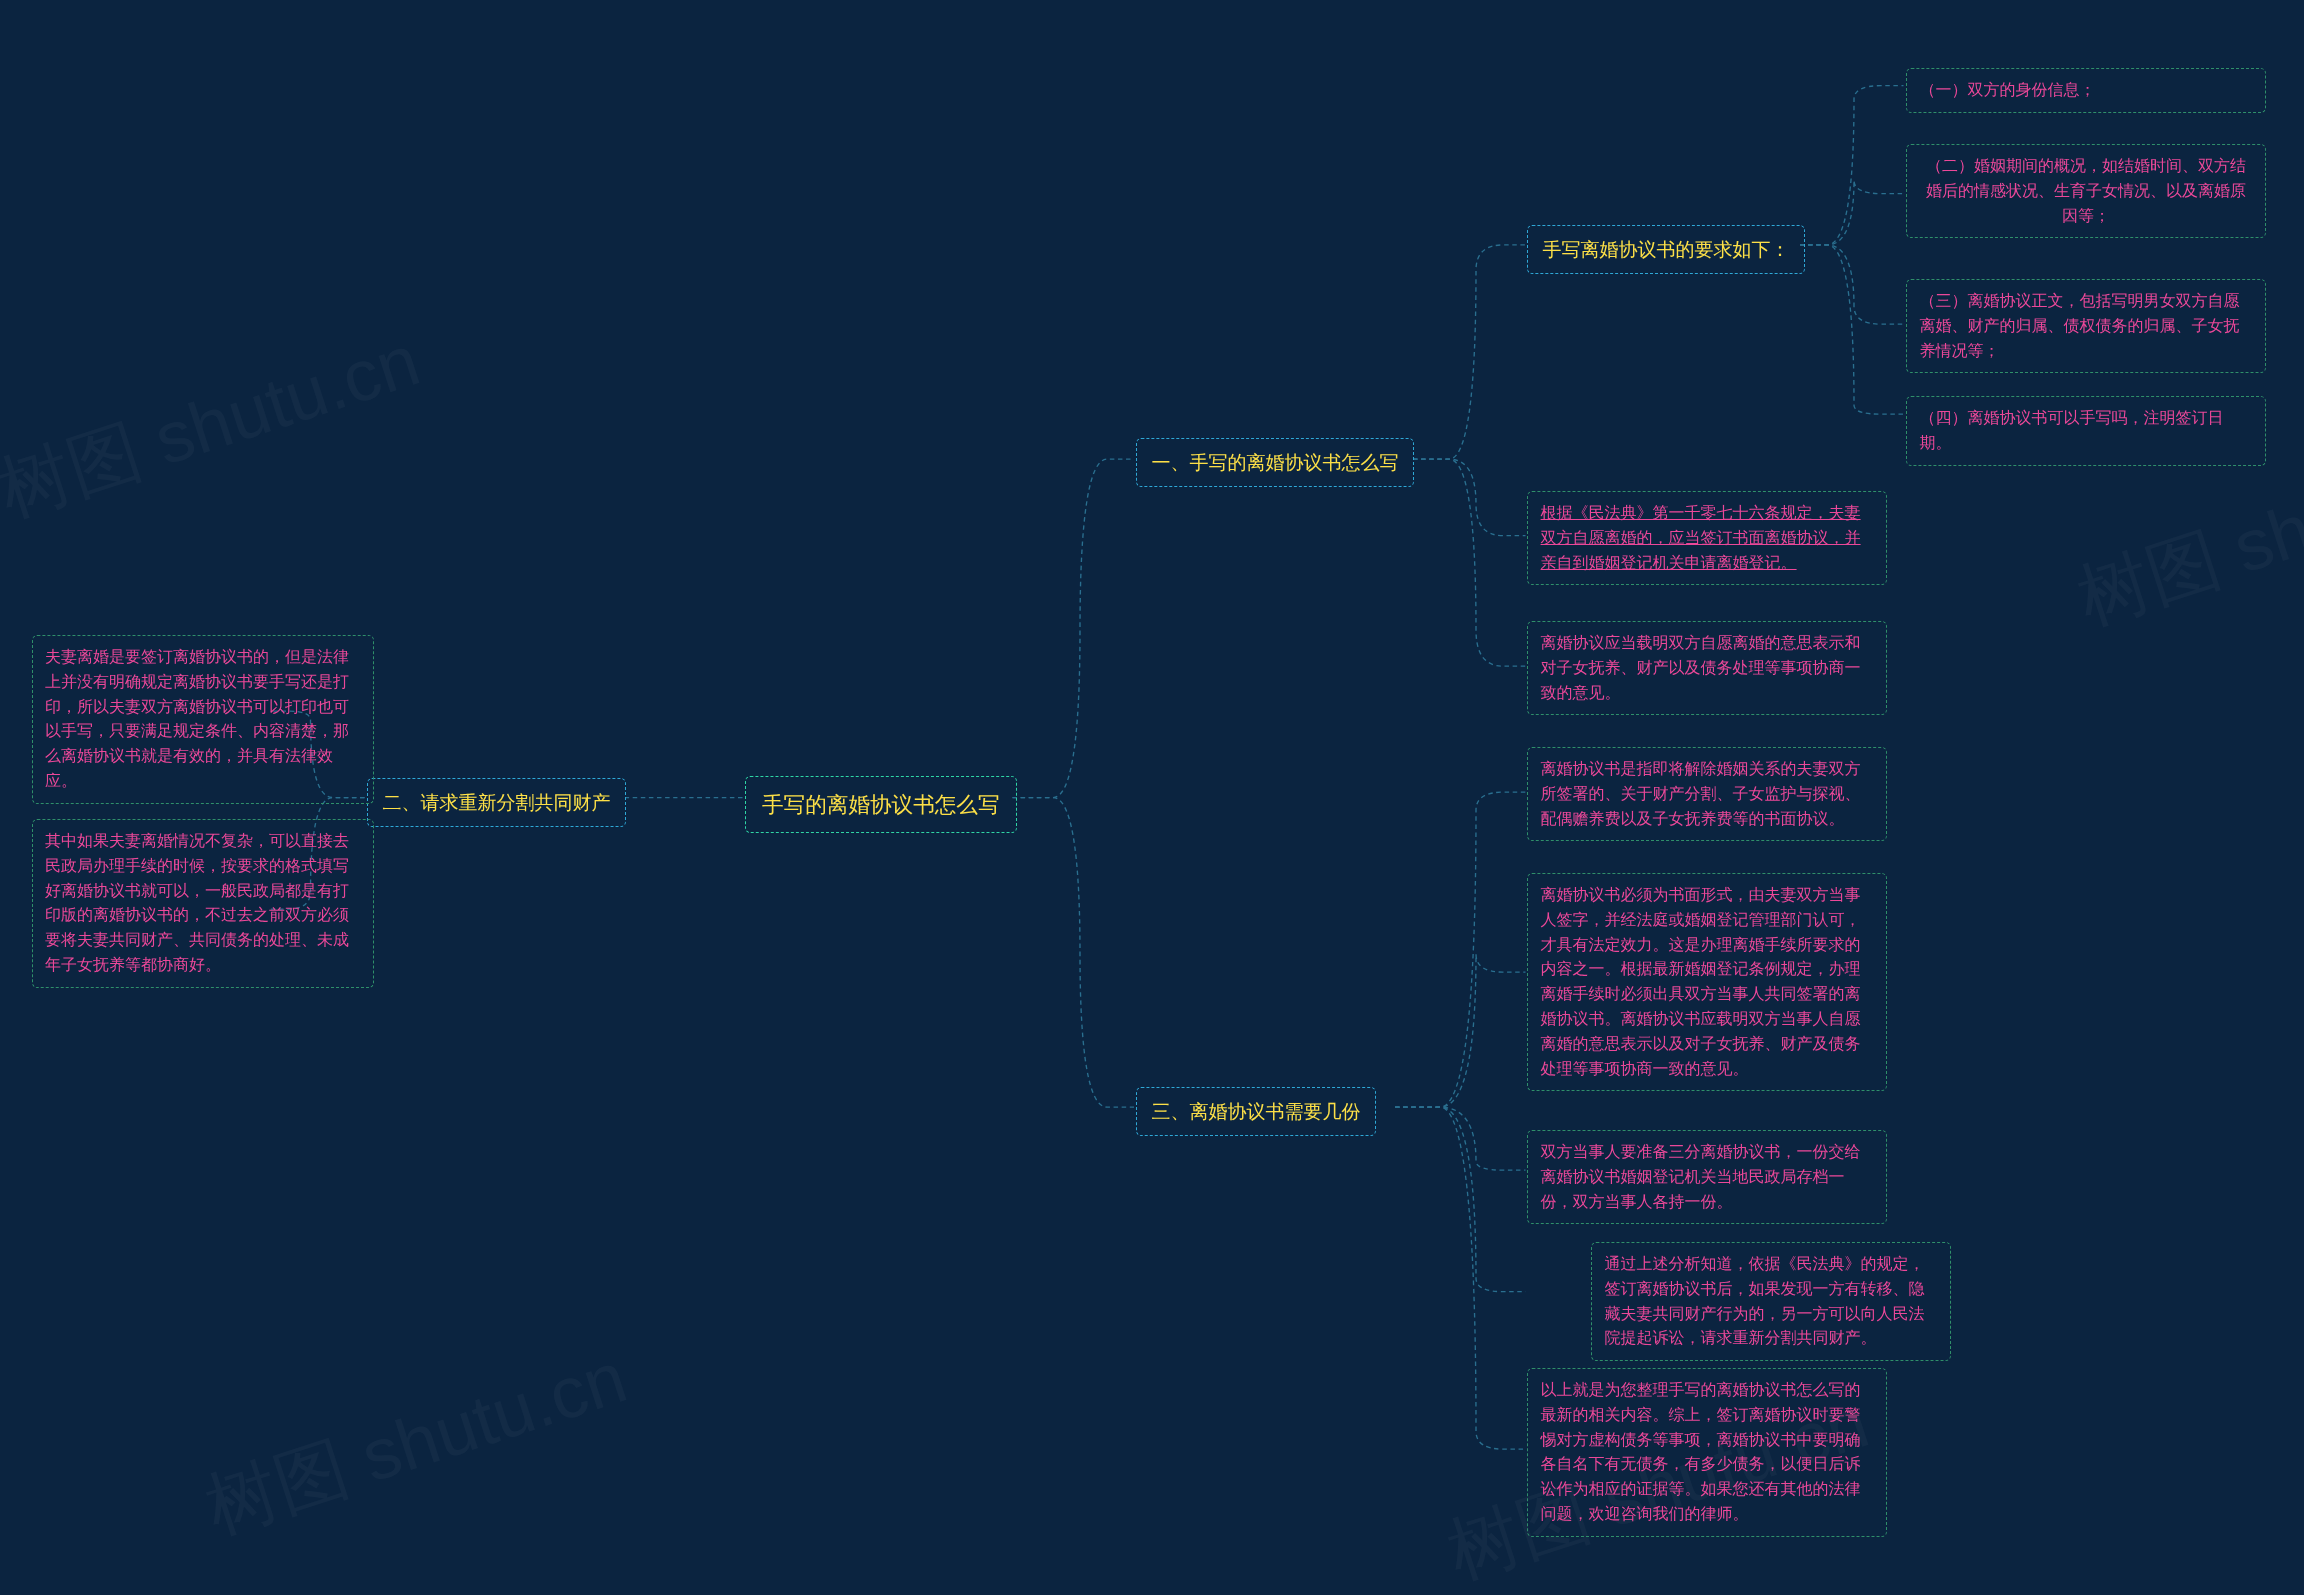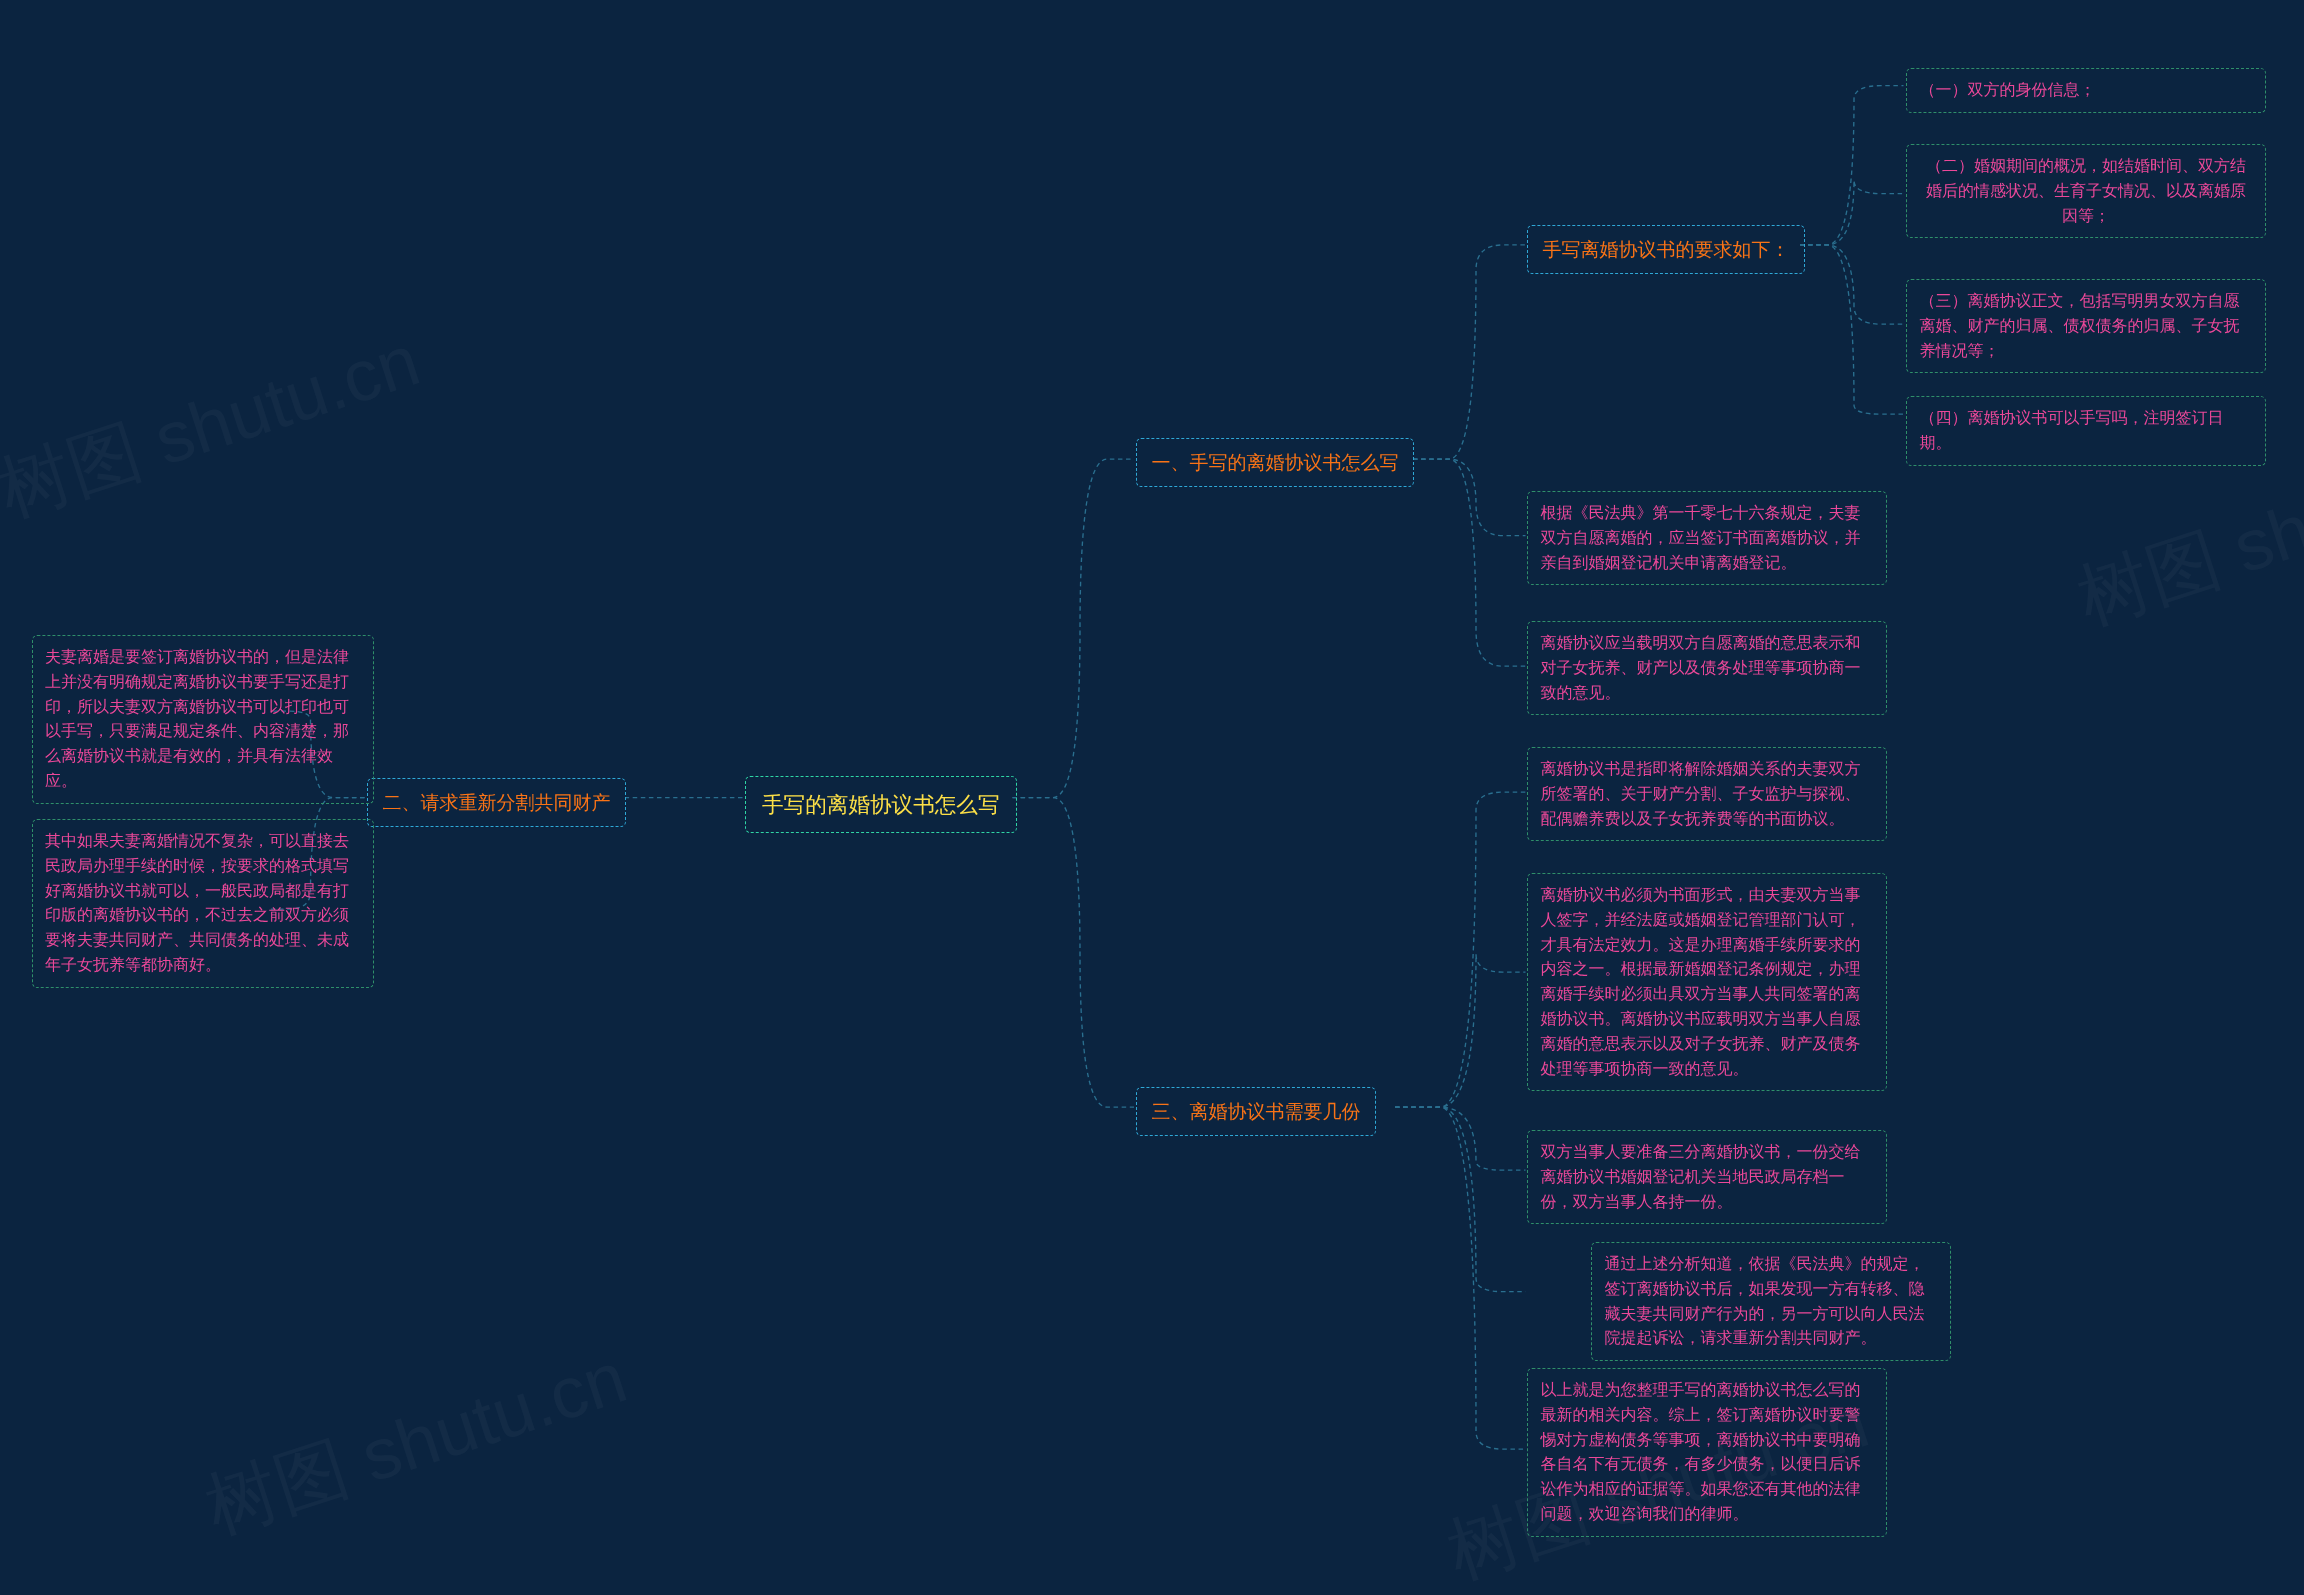--- a/index.html
+++ b/index.html
@@ -23,21 +23,21 @@
     box-sizing: border-box;
   }
   .root {
     border-color: #2fd6a6;
     color: #fde047;
     font-size: 21.6px;
     padding: 10.8px 16px;
   }
   .branch {
     border-color: #2fa8d6;
-    color: #f97316;
+    color: #fde047;
     font-size: 19px;
     padding: 9px 14.4px;
   }
   .leaf {
     border-color: #2f8f6a;
     color: #ec4899;
     font-size: 16px;
   }
   svg.links {
     position: absolute;
@@ -117,21 +117,21 @@
 <div class="node leaf" style="left:1906px; top:144px; width:360px;text-align:center;">
   <span>（二）婚姻期间的概况，如结婚时间、双方结婚后的情感状况、生育子女情况、以及离婚原因等；</span>
 </div>
 <div class="node leaf" style="left:1906px; top:279px; width:360px;">
   <span>（三）离婚协议正文，包括写明男女双方自愿离婚、财产的归属、债权债务的归属、子女抚养情况等；</span>
 </div>
 <div class="node leaf" style="left:1906px; top:396px; width:360px;">
   <span>（四）离婚协议书可以手写吗，注明签订日期。</span>
 </div>
 
-<div class="node leaf" style="left:1527px; top:491px; width:360px;">
+<div class="node leaf" style="left:1527px; top:491px; width:360px;text-decoration:underline;">
   <span>根据《民法典》第一千零七十六条规定，夫妻双方自愿离婚的，应当签订书面离婚协议，并亲自到婚姻登记机关申请离婚登记。</span>
 </div>
 <div class="node leaf" style="left:1527px; top:621px; width:360px;">
   <span>离婚协议应当载明双方自愿离婚的意思表示和对子女抚养、财产以及债务处理等事项协商一致的意见。</span>
 </div>
 
 <div class="node branch" style="left:1136px; top:1087px;">
   <span>三、离婚协议书需要几份</span>
 </div>
 

